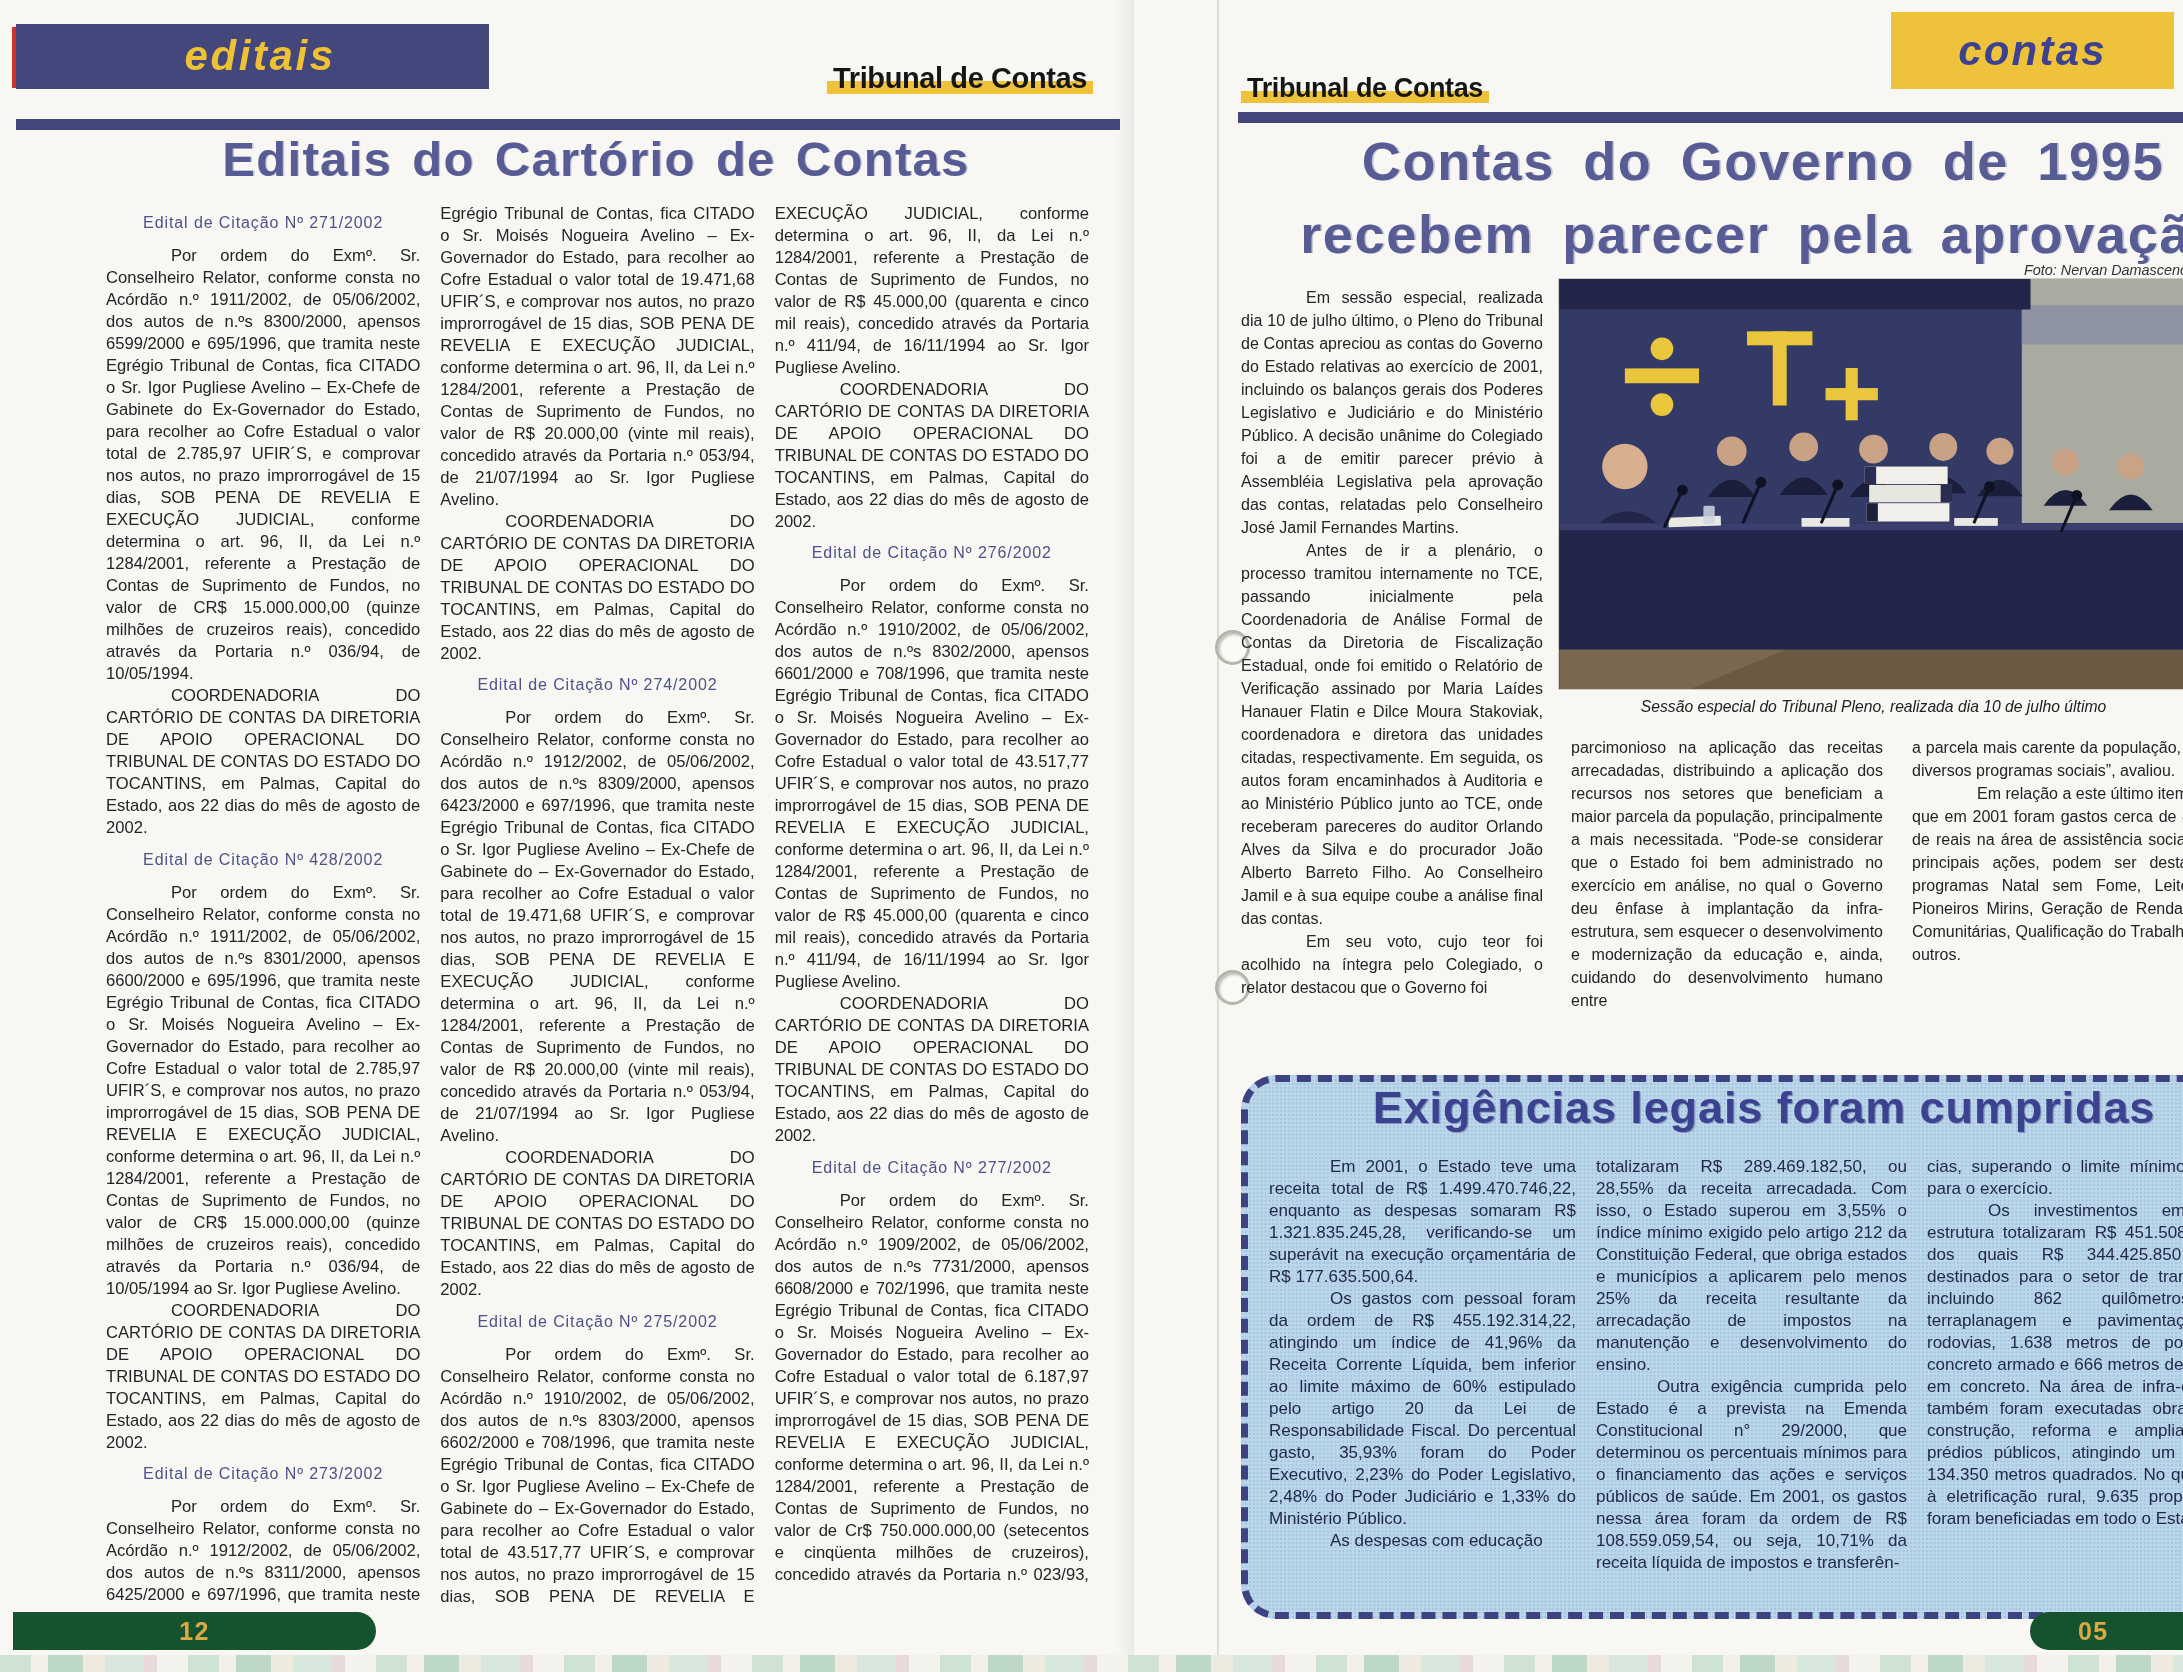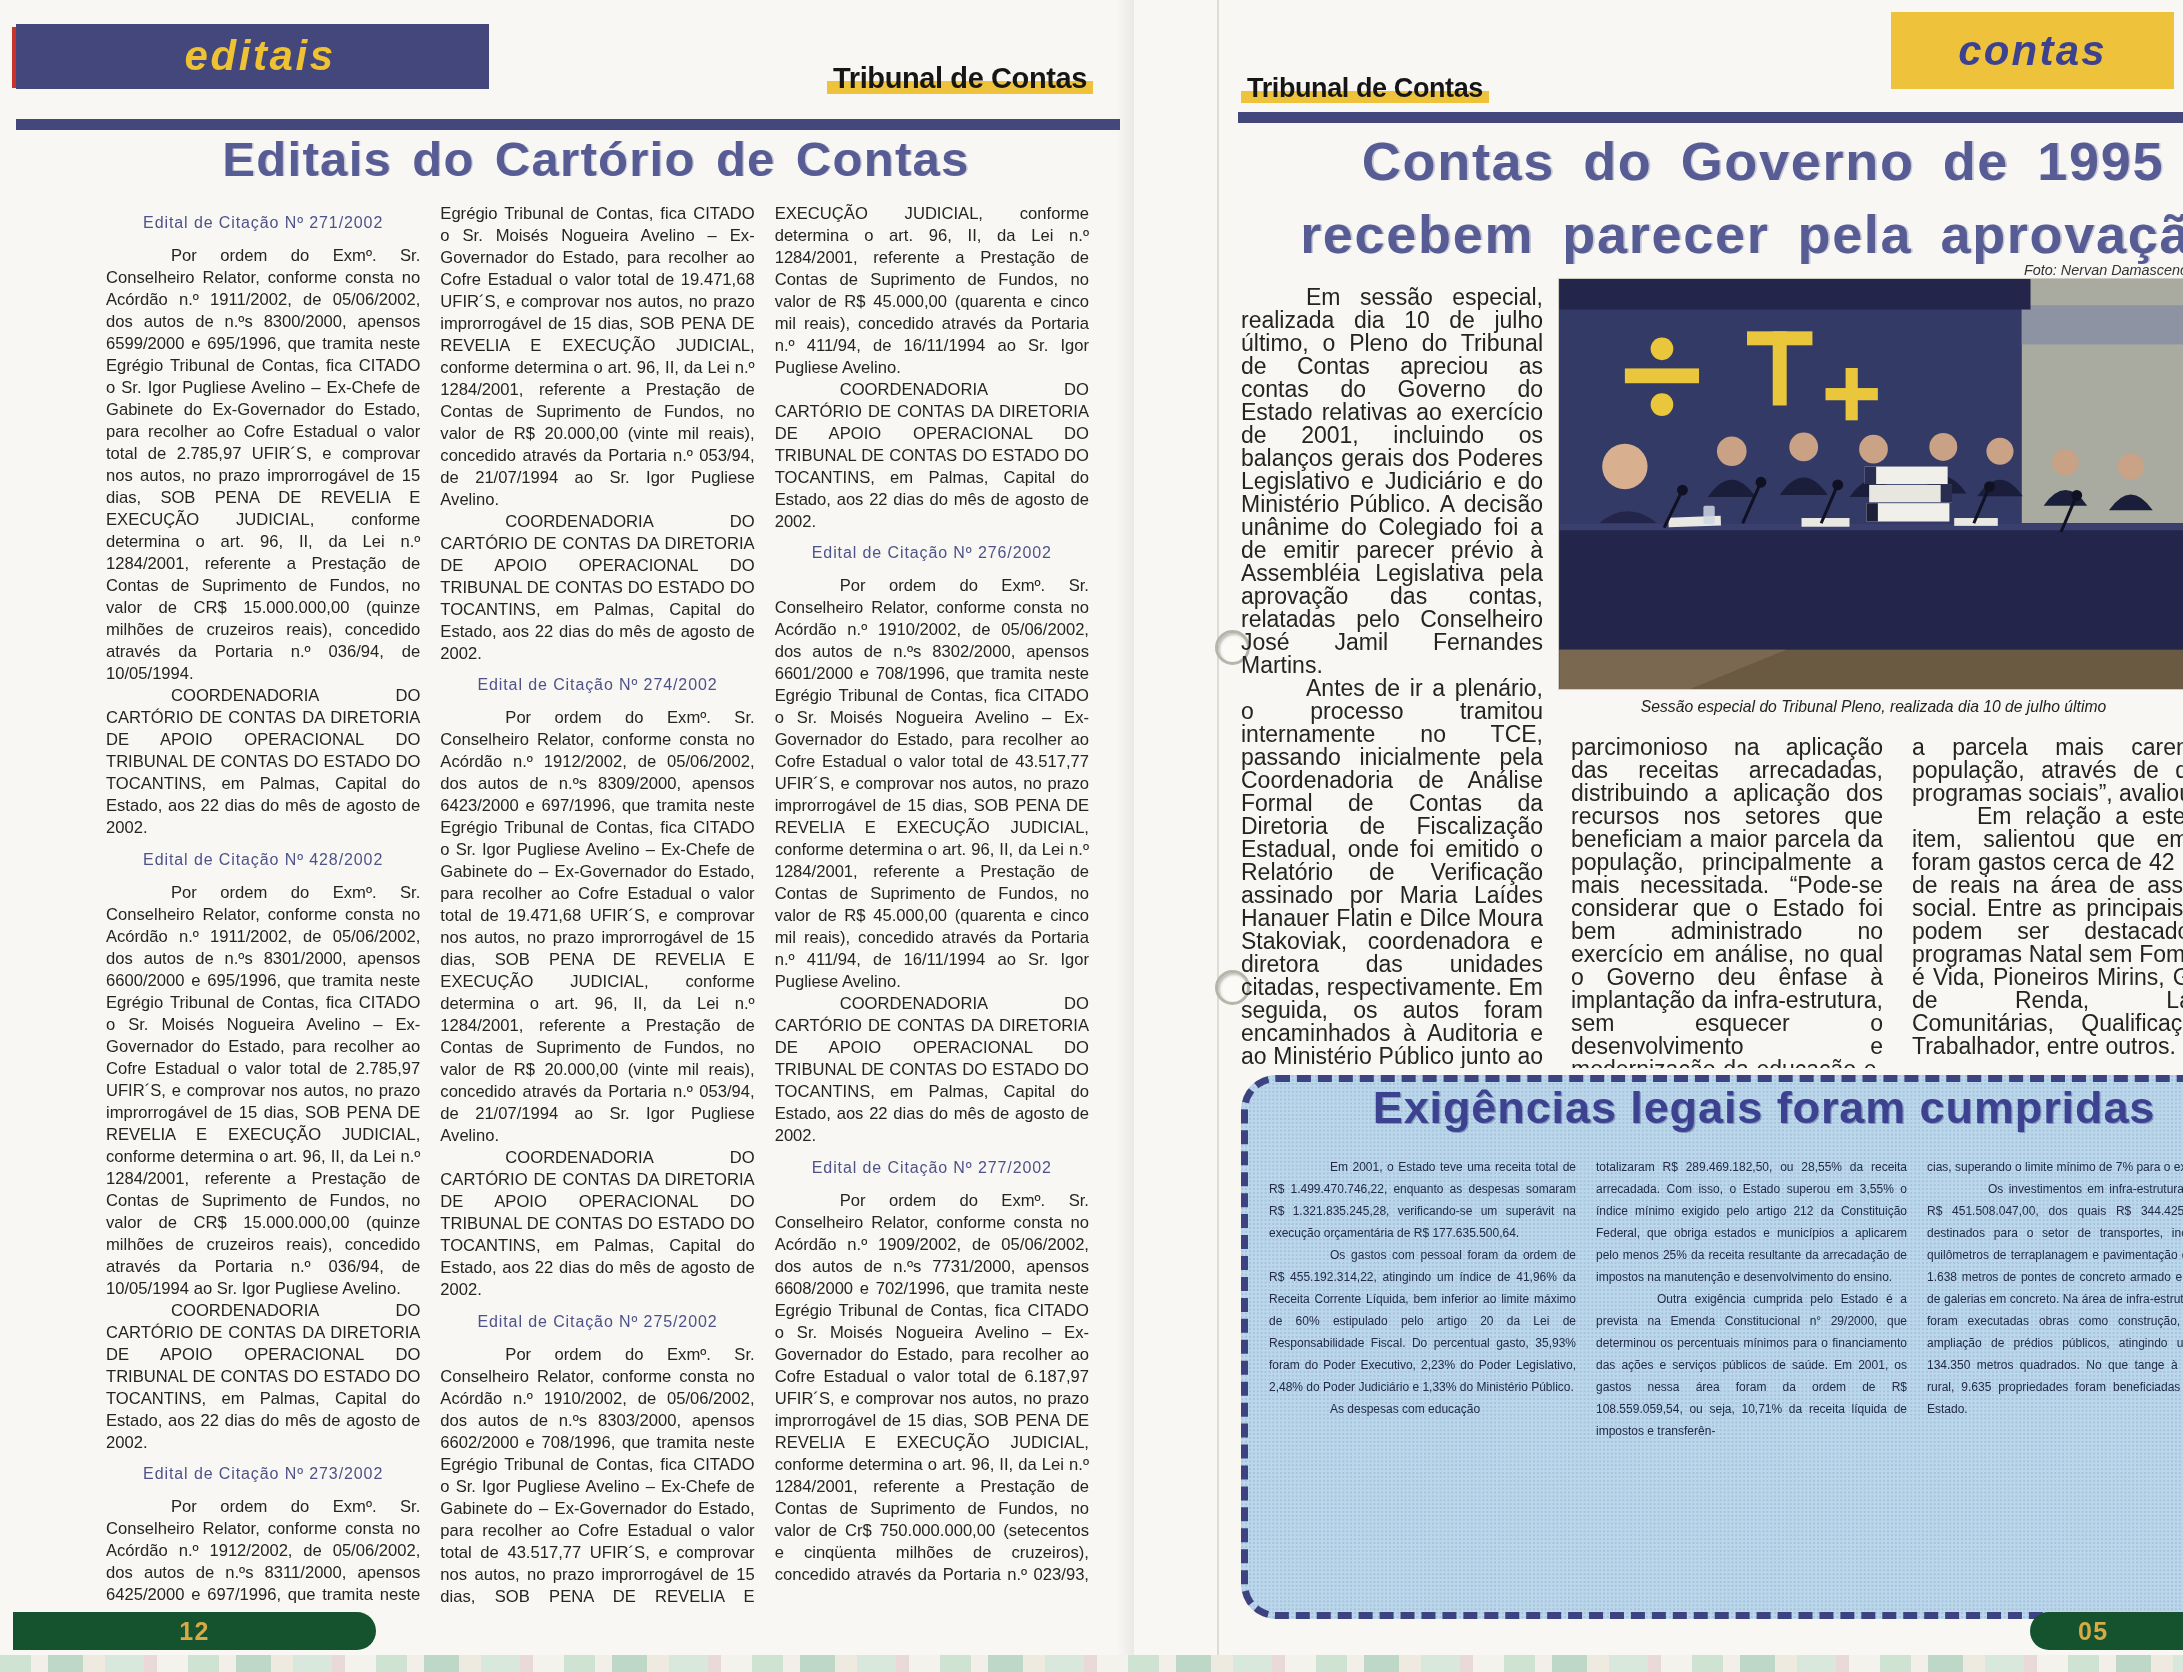--- a/index.html
+++ b/index.html
@@ -44,35 +44,35 @@
   .title-right{position:absolute;left:1238px;top:125px;width:1050px;margin:0;text-align:center;
       font-size:54px;font-weight:bold;color:#575c94;line-height:73px;letter-spacing:1.7px;word-spacing:11.4px;
       text-shadow:1.7px 0 0 rgba(87,92,148,.3);}
   .photo-credit{position:absolute;left:1559px;top:262px;width:629px;text-align:right;
       font-size:14.4px;font-style:italic;color:#333;}
   .photo{position:absolute;left:1559px;top:279px;width:629px;height:410px;background:#343a66;
       box-shadow:0 0 0 0.9px #c9c7bd;}
   .photo-caption{position:absolute;left:1559px;top:698px;width:629px;text-align:center;
       font-size:15.7px;font-style:italic;color:#222;}
   .artcol{position:absolute;}
-  .artcol p{font-size:23px;line-height:23px;}
+  .artcol p{font-size:16px;line-height:23px;}
   .colA{left:1241px;top:286px;width:302px;height:782px;overflow:hidden;}
   .colB{left:1571px;top:736px;width:312px;height:332px;overflow:hidden;}
   .colC{left:1912px;top:736px;width:349px;height:332px;overflow:hidden;}
   .cont p:first-child{text-indent:0;}
   
   .box{position:absolute;left:1241px;top:1075px;width:1046px;height:544px;box-sizing:border-box;
       border:7px dashed #3d4380;border-radius:35px;
       background-color:#bcd6ea;
       background-image:radial-gradient(#a4c4de 0.7px,transparent 0.7px);background-size:3.9px 3.9px;}
   .box-title{position:absolute;left:1262px;top:1082px;width:1004px;margin:0;text-align:center;
       font-size:45px;font-weight:bold;color:#3c4290;letter-spacing:0.9px;
       text-shadow:1.3px 0.9px 0 rgba(40,45,110,.35);}
   .boxcol{position:absolute;overflow:hidden;}
-  .boxcol p{font-size:12px;line-height:22px;text-indent:61px;color:#222a48;}
+  .boxcol p{font-size:17px;line-height:22px;text-indent:61px;color:#222a48;}
   .bc1{left:1269px;top:1156px;width:307px;height:437px;}
   .bc2{left:1596px;top:1156px;width:311px;height:437px;}
   .bc3{left:1927px;top:1156px;width:321px;height:437px;}
   
   .footer{position:absolute;top:1612px;height:38px;background:#14532d;display:flex;align-items:center;}
   .footer span{font-size:25px;font-weight:bold;color:#d8a944;letter-spacing:1.3px;}
   .footer-left{left:13px;width:363px;border-radius:0 20px 20px 0;justify-content:center;}
   .footer-right{left:2030px;width:262px;border-radius:20px 0 0 20px;justify-content:flex-start;}
   .footer-right span{margin-left:48px;}
 </style>

